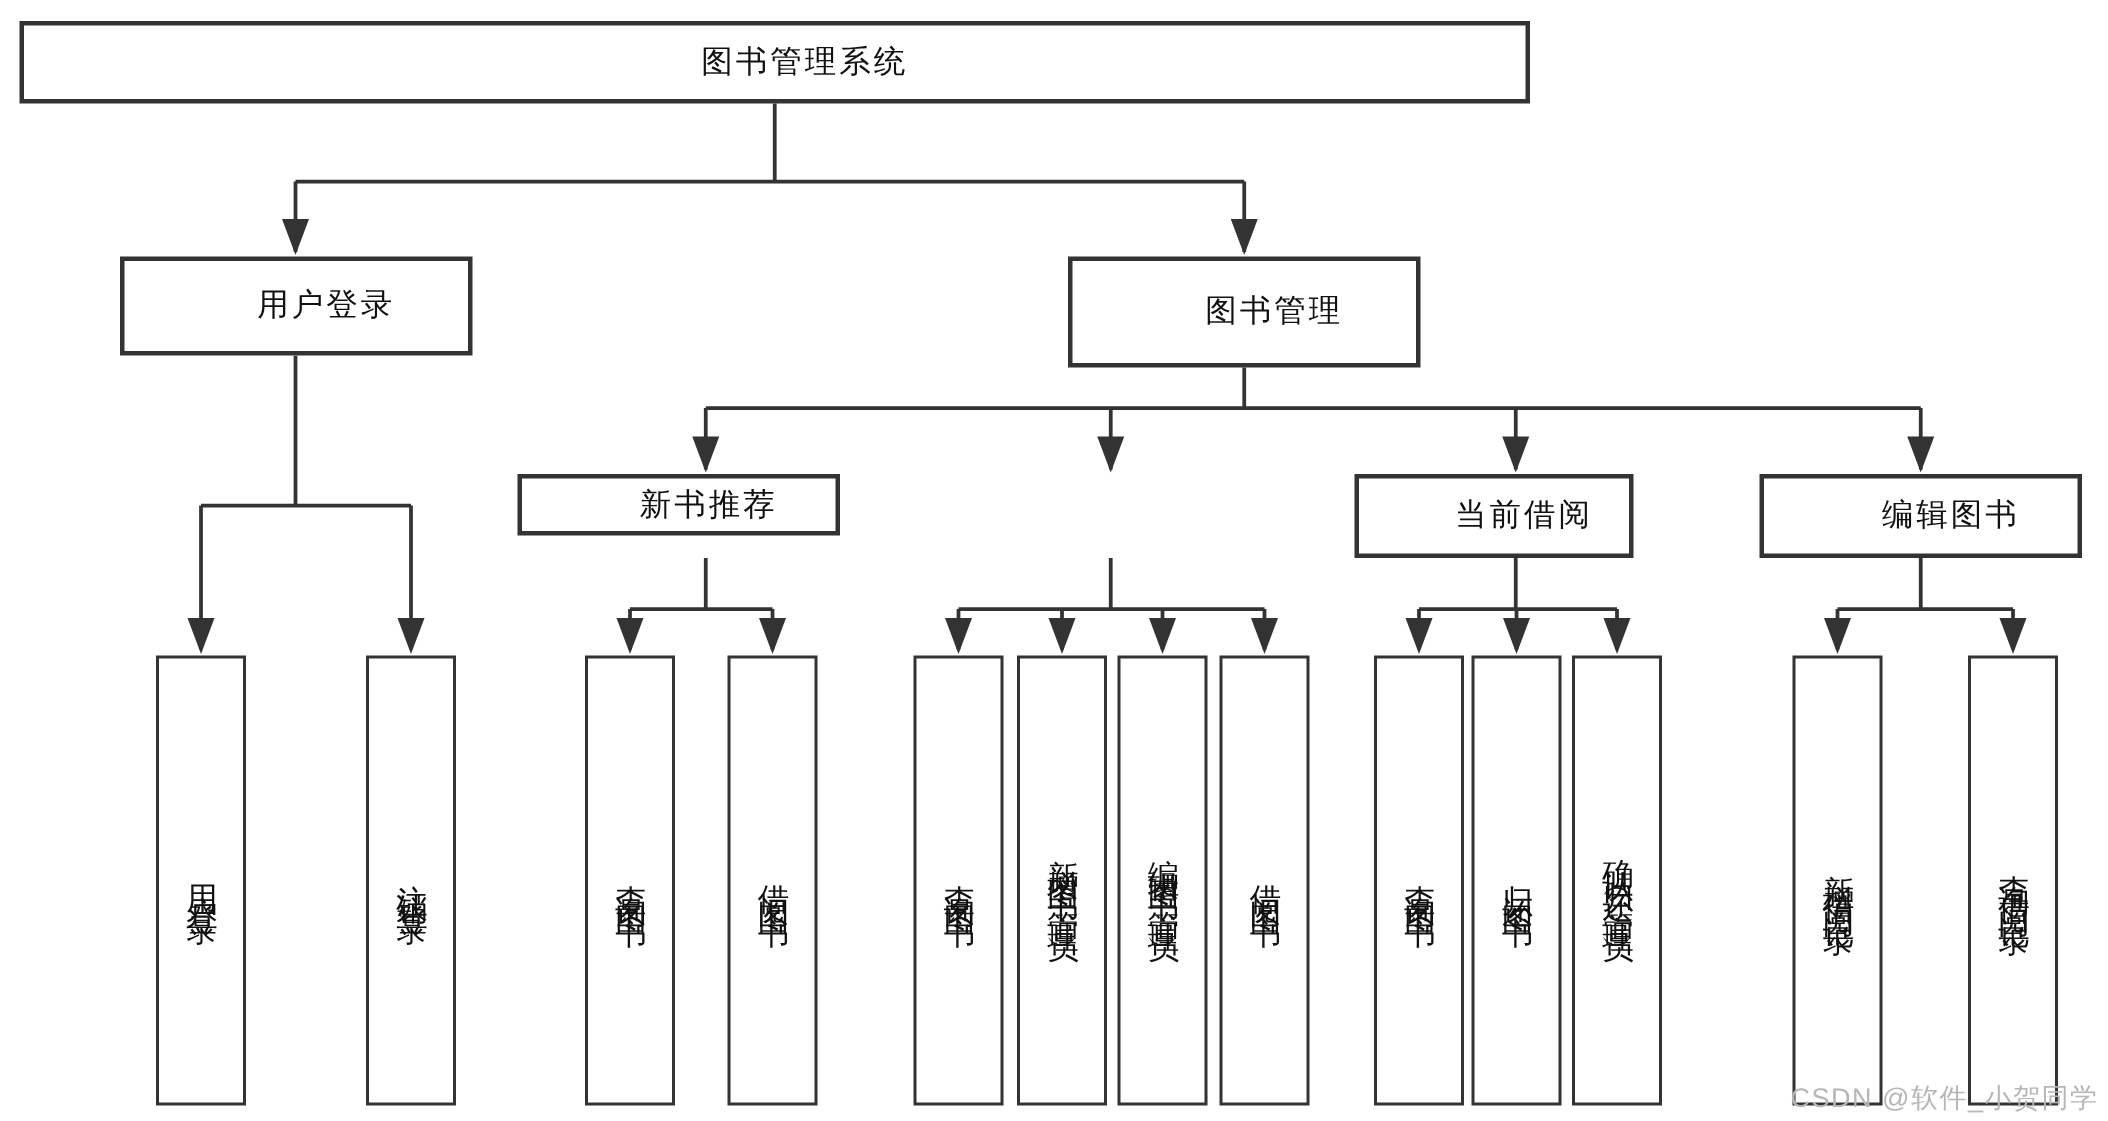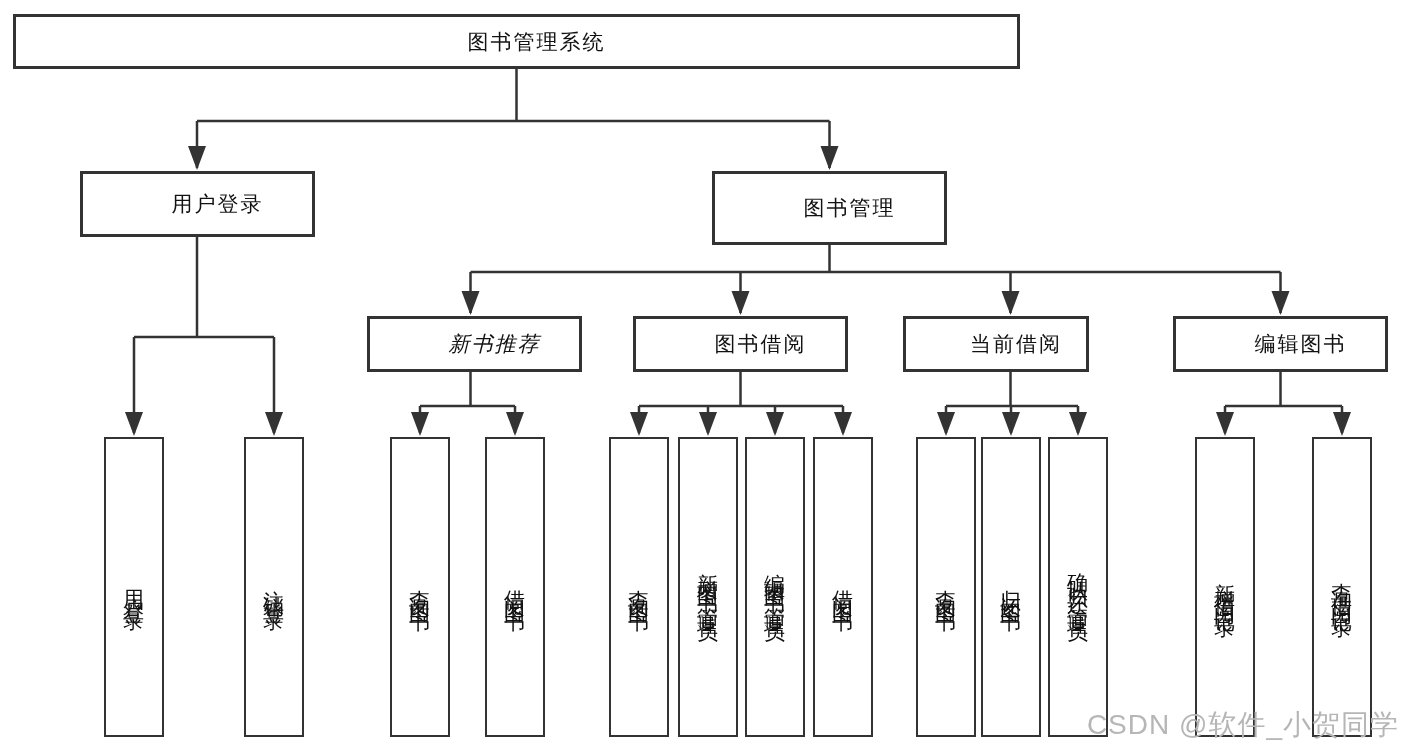--- a/index.html
+++ b/index.html
@@ -16,36 +16,36 @@
   .h-box{letter-spacing:2px;padding-left:40px;}
   .v-box{
     border-width:2.5px;
     writing-mode:vertical-rl;text-orientation:mixed;
     letter-spacing:7px;font-size:21px;
   }
   
   .n-root{left:13px;top:14px;width:1007px;height:55px;}
   .n-user-login{left:80px;top:171px;width:235px;height:66px;}
   .n-book-mgmt{left:712px;top:171px;width:235px;height:74px;}
-  .n-newbook{left:367px;top:316px;width:215px;height:56px;font-style:italic;}
+  .n-newbook{left:345px;top:316px;width:215px;height:41px;}
   .n-bookborrow{left:633px;top:316px;width:215px;height:56px;}
   .n-curborrow{left:903px;top:316px;width:186px;height:56px;}
   .n-records{left:1173px;top:316px;width:215px;height:56px;}
   
   .lf{top:437px;width:60px;height:300px;}
   .lf1{left:104px;}  .lf2{left:244px;}
   .lf3{left:390px;}  .lf4{left:485px;}
   .lf5{left:609px;}  .lf6{left:678px;}
   .lf7{left:745px;}  .lf8{left:813px;}
   .lf9{left:916px;}  .lf10{left:981px;}
   .lf11{left:1048px;}
   .lf12{left:1195px;} .lf13{left:1312px;}
   .watermark{
     position:absolute;right:6px;bottom:3px;z-index:5;
-    font-size:28px;color:#b6b6b6;letter-spacing:1px;white-space:nowrap;
+    font-size:18px;color:#b6b6b6;letter-spacing:1px;white-space:nowrap;
   }
 </style>
 </head>
 <body>
 
 <div class="stage">
 
   <svg class="connectors" viewBox="0 0 1405 747" aria-hidden="true">
     <path fill="none" stroke="#333333" stroke-width="2.5" d="
       M516.5 68 V121 M197 121 H829.5 M197 121 V168 M829.5 121 V168
@@ -67,21 +67,20 @@
       M1069 412 L1087 412 L1078 436 Z
       M1216 412 L1234 412 L1225 436 Z M1333 412 L1351 412 L1342 436 Z"></path>
   </svg>
 
   <div class="box h-box n-root">图书管理系统</div>
 
   <div class="box h-box n-user-login">用户登录</div>
   <div class="box h-box n-book-mgmt">图书管理</div>
 
   <div class="box h-box n-newbook">新书推荐</div>
-  <div class="box h-box n-bookborrow">图书借阅</div>
   <div class="box h-box n-curborrow">当前借阅</div>
   <div class="box h-box n-records">编辑图书</div>
 
   <div class="box v-box lf lf1">用户登录</div>
   <div class="box v-box lf lf2">注销登录</div>
 
   <div class="box v-box lf lf3">查询图书</div>
   <div class="box v-box lf lf4">借阅图书</div>
 
   <div class="box v-box lf lf5">查询图书</div>

